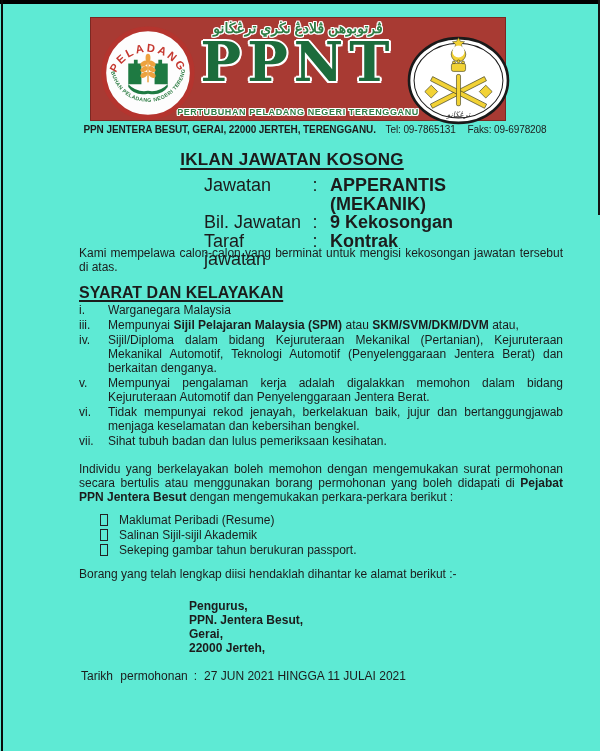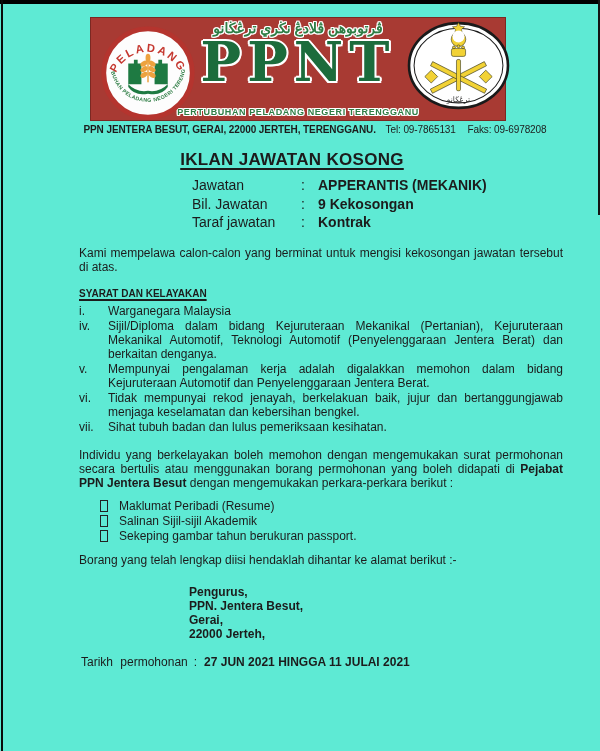--- a/index.html
+++ b/index.html
@@ -29,71 +29,71 @@
   .banner-acronym{
     position:absolute;top:15px;left:0;right:0;text-align:center;
     font-family:"DejaVu Serif",serif;font-weight:bold;font-size:54px;
     letter-spacing:6px;color:#1c6c3c;line-height:1.1;
   }
   .banner-orgname{
     position:absolute;bottom:3px;left:0;right:0;text-align:center;
     font-size:9px;font-weight:bold;letter-spacing:0.6px;color:#2e7d44;
   }
   .logo-left{position:absolute;left:101px;top:26px;width:94px;height:94px;}
-  .logo-right{position:absolute;left:407px;top:19px;width:103px;height:91px;}
+  .logo-right{position:absolute;left:407px;top:34px;width:103px;height:91px;font-style:italic;}
 
   
   .contact-line{
     position:absolute;top:124px;left:0;width:100%;text-align:center;
     font-size:10px;letter-spacing:-0.1px;transform:translateX(15px);
   }
   .contact-line .b{font-weight:bold;}
   .contact-line .tel{margin-left:7px;}
   .contact-line .faks{margin-left:9px;}
 
   
   .doc-title{
     position:absolute;top:150px;left:0;width:100%;text-align:center;
     font-size:17px;font-weight:bold;letter-spacing:0.3px;transform:translateX(-8px);
   }
   .doc-title span{text-decoration:underline;text-decoration-thickness:2px;text-underline-offset:3px;}
-  .vacancy{position:absolute;left:192px;top:176px;width:330px;font-size:14px;}
+  .vacancy{position:absolute;left:204px;top:176px;width:330px;font-size:18px;}
   .vac-row{display:flex;line-height:18.6px;}
   .vac-label{width:100px;flex-shrink:0;}
   .vac-sep{width:22px;flex-shrink:0;text-align:center;}
   .vac-value{font-weight:bold;padding-left:4px;}
 
   
   .doc-body{
     position:absolute;left:79px;top:246px;width:484px;
     font-size:12px;line-height:14px;
   }
   .doc-body .b{font-weight:bold;}
   .intro{margin:0 0 12px 0;text-align:justify;}
   .syarat-heading{
-    font-size:10px;font-weight:bold;margin:0 0 3px 0;
+    font-size:16px;font-weight:bold;margin:0 0 3px 0;
     text-decoration:underline;text-decoration-thickness:1.5px;text-underline-offset:2px;
     display:inline-block;
   }
   .req-row{display:flex;margin-bottom:1px;}
   .req-num{width:29px;flex-shrink:0;}
   .req-text{flex:1;text-align:justify;}
   .para2{margin:14px 0 0 0;text-align:justify;}
   .checklist{margin:9px 0 0 21px;}
   .check-row{display:flex;align-items:center;margin-bottom:1px;}
   .check-box{
     display:inline-block;width:6px;height:10px;border:1.2px solid #222;
     margin-right:11px;flex-shrink:0;
   }
   .send-note{margin:10px 0 0 0;}
   .address{margin:18px 0 0 110px;font-weight:bold;}
   .tarikh{margin:14px 0 0 2px;}
   .tarikh .lbl{word-spacing:4px;}
   .tarikh .sep{margin:0 7px 0 6px;}
-  .tarikh .val{font-weight:bold;}
+  .tarikh .val{font-weight:normal;}
 </style>
 </head>
 <body>
 
 <div class="page">
   <div class="scan-top"></div>
   <div class="scan-left"></div>
   <div class="scan-right"></div>
 
   <div class="banner">
@@ -192,20 +192,24 @@
 
     <div>
       <span class="syarat-heading">SYARAT DAN KELAYAKAN</span>
     </div>
 
     <div class="req-row">
       <span class="req-num">i.</span>
       <span class="req-text">Warganegara Malaysia</span>
     </div>
     <div class="req-row">
+      <span class="req-num">iii.</span>
+      <span class="req-text"><span>Mempunyai </span><span class="b">Sijil Pelajaran Malaysia (SPM)</span><span> atau </span><span class="b">SKM/SVM/DKM/DVM</span><span> atau,</span></span>
+    </div>
+    <div class="req-row">
       <span class="req-num">iv.</span>
       <span class="req-text">Sijil/Diploma dalam bidang Kejuruteraan Mekanikal (Pertanian), Kejuruteraan Mekanikal Automotif, Teknologi Automotif (Penyelenggaraan Jentera Berat) dan berkaitan denganya.</span>
     </div>
     <div class="req-row">
       <span class="req-num">v.</span>
       <span class="req-text">Mempunyai pengalaman kerja adalah digalakkan memohon dalam bidang Kejuruteraan Automotif dan Penyelenggaraan Jentera Berat.</span>
     </div>
     <div class="req-row">
       <span class="req-num">vi.</span>
       <span class="req-text">Tidak mempunyai rekod jenayah, berkelakuan baik, jujur dan bertanggungjawab menjaga keselamatan dan kebersihan bengkel.</span>

